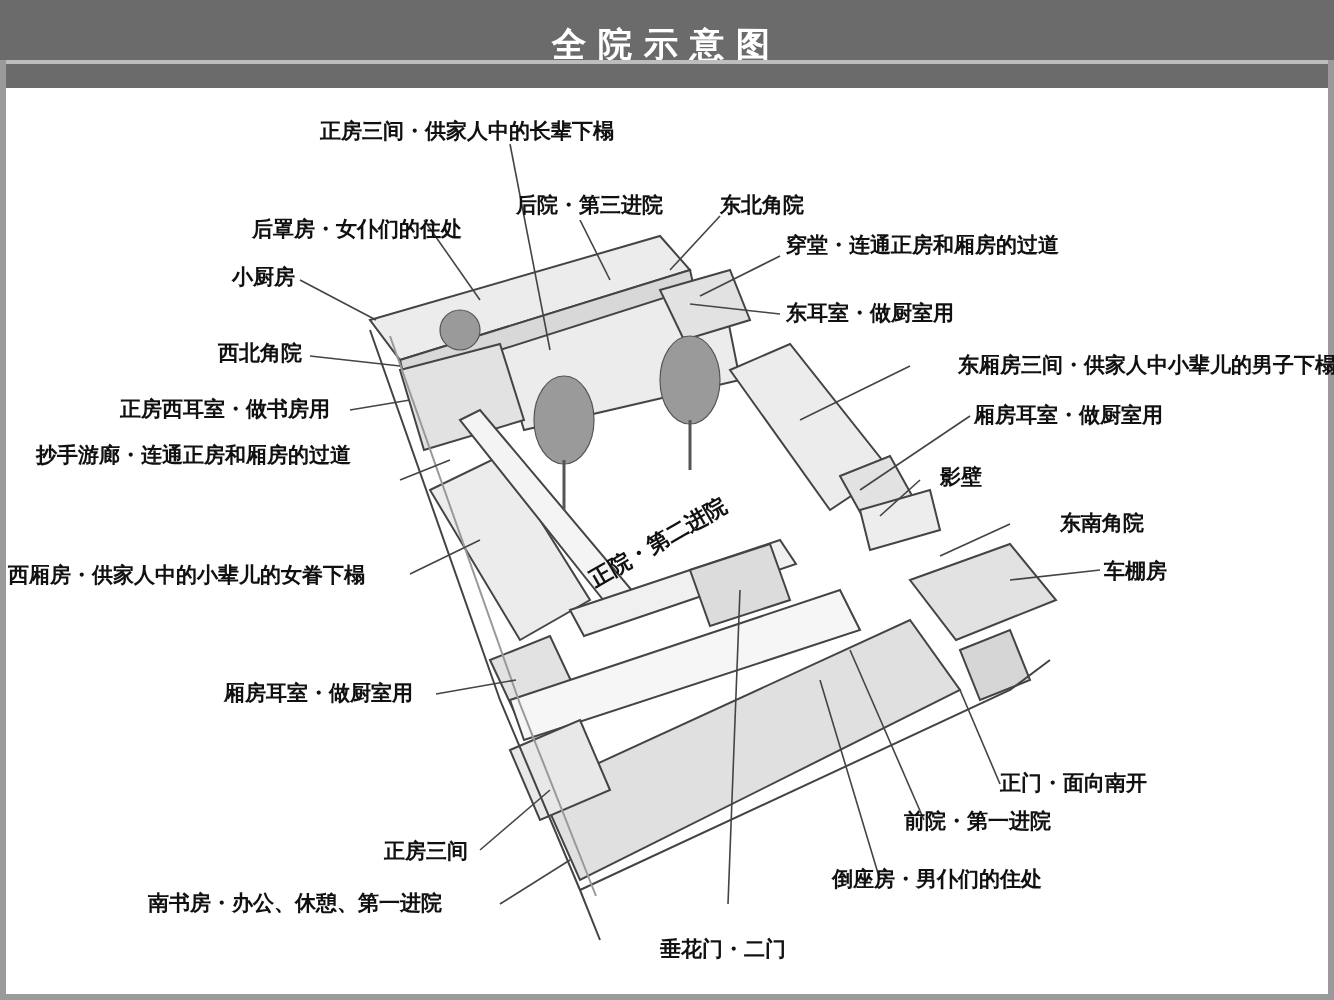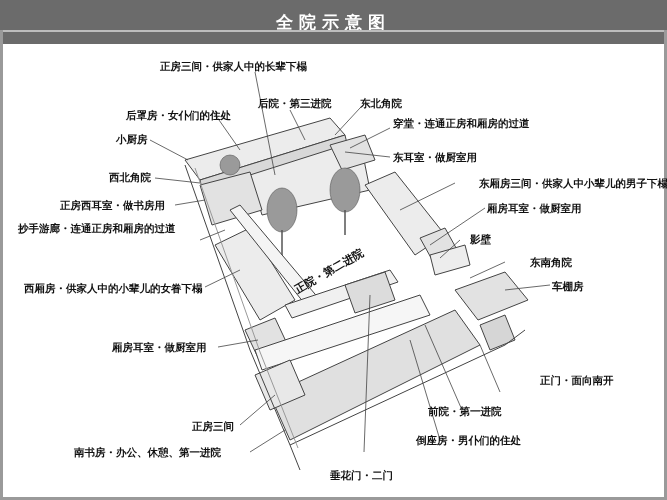--- a/index.html
+++ b/index.html
@@ -111,21 +111,21 @@
 <div class="label" style="left:116px;top:133px;">小厨房</div>
 <div class="label" style="left:393px;top:151px;">东耳室・做厨室用</div>
 <div class="label" style="left:109px;top:171px;">西北角院</div>
 <div class="label" style="left:455px;top:177px;margin-left:24px;">东厢房三间・供家人中小辈儿的男子下榻</div>
 <div class="label" style="left:60px;top:199px;">正房西耳室・做书房用</div>
 <div class="label" style="left:487px;top:202px;">厢房耳室・做厨室用</div>
 <div class="label" style="left:18px;top:222px;">抄手游廊・连通正房和厢房的过道</div>
 <div class="label" style="left:470px;top:233px;">影壁</div>
 <div class="label inplan" style="left:296px;top:285px;">正院・第二进院</div>
 <div class="label" style="left:506px;top:256px;margin-left:24px;">东南角院</div>
-<div class="label" style="left:4px;top:282px;margin-left:20px;">西厢房・供家人中的小辈儿的女眷下榻</div>
+<div class="label" style="left:4px;top:282px;">西厢房・供家人中的小辈儿的女眷下榻</div>
 <div class="label" style="left:552px;top:280px;">车棚房</div>
 <div class="label" style="left:112px;top:341px;">厢房耳室・做厨室用</div>
-<div class="label" style="left:500px;top:374px;margin-left:40px;">正门・面向南开</div>
-<div class="label" style="left:428px;top:405px;">前院・第一进院</div>
+<div class="label" style="left:500px;top:386px;">正门・面向南开</div>
+<div class="label" style="left:452px;top:405px;">前院・第一进院</div>
 <div class="label" style="left:192px;top:420px;">正房三间</div>
 <div class="label" style="left:416px;top:434px;">倒座房・男仆们的住处</div>
 <div class="label" style="left:74px;top:446px;">南书房・办公、休憩、第一进院</div>
 <div class="label" style="left:330px;top:469px;">垂花门・二门</div>
 
 </body></html>

